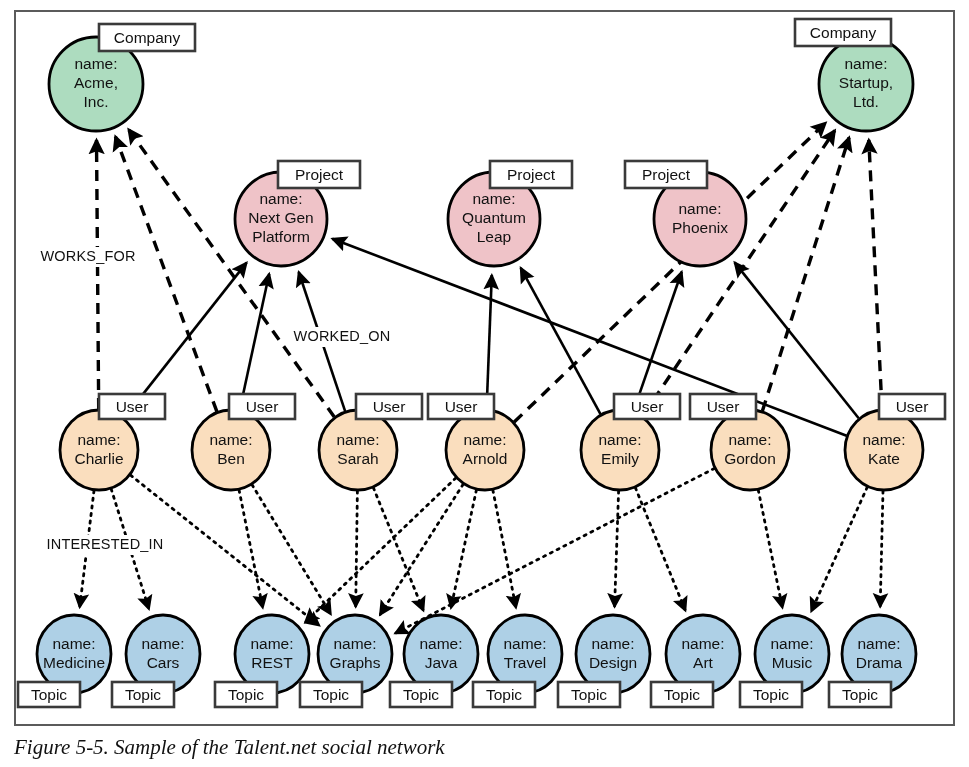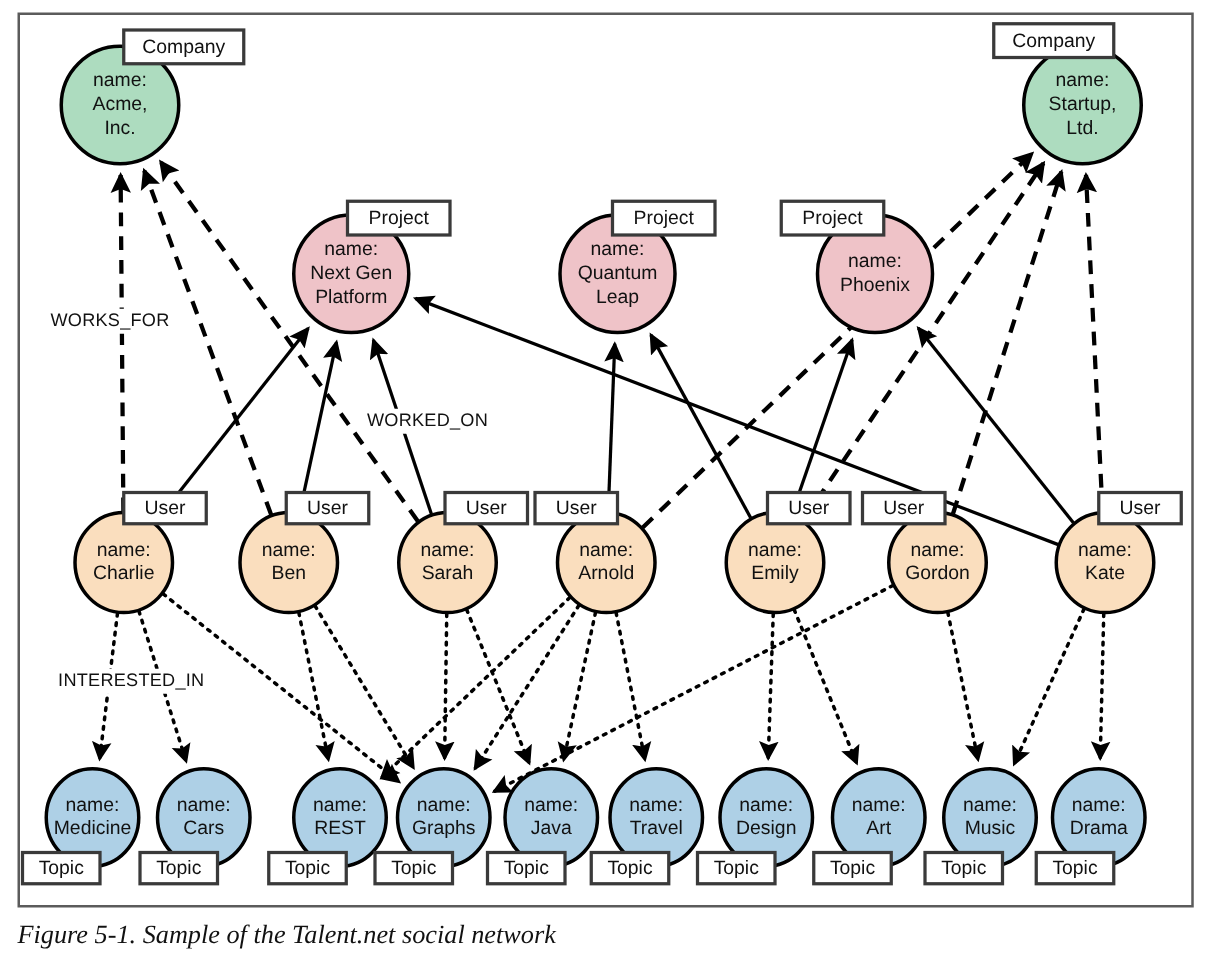--- a/index.html
+++ b/index.html
@@ -303,15 +303,15 @@
     <g id="edge-labels-layer">
         <rect x="49.300000000000004" y="247" width="77.39999999999999" height="20" fill="#FFFFFF"></rect>
         <text x="88" y="257" class="edge-label-text">WORKS_FOR</text>
         <rect x="303.3" y="327" width="77.39999999999999" height="20" fill="#FFFFFF"></rect>
         <text x="342" y="337" class="edge-label-text">WORKED_ON</text>
         <rect x="49.1" y="535" width="111.8" height="20" fill="#FFFFFF"></rect>
         <text x="105" y="545" class="edge-label-text">INTERESTED_IN</text>
       </g>
   </svg>
 
-  <div id="caption">Figure 5-1. Sample of the Talent.net social network</div>
+  <div id="caption">Figure 5-5. Sample of the Talent.net social network</div>
 
 </div>
 
 </body></html>

